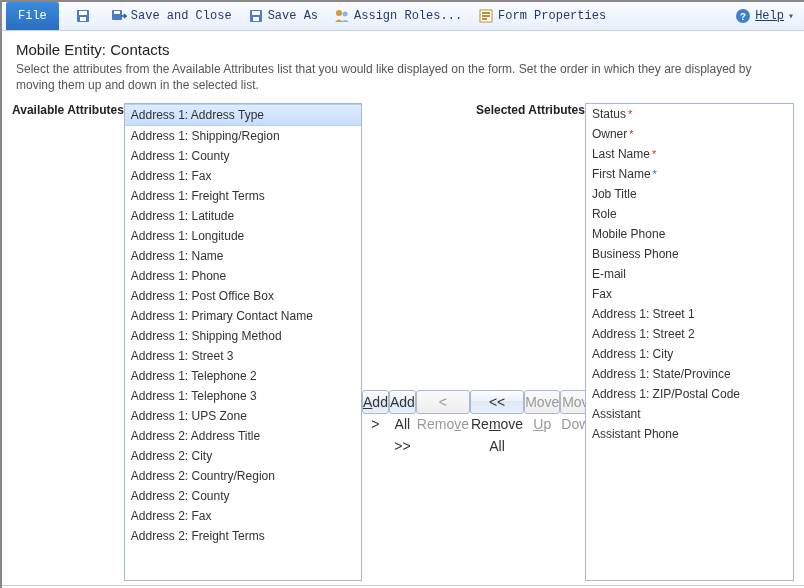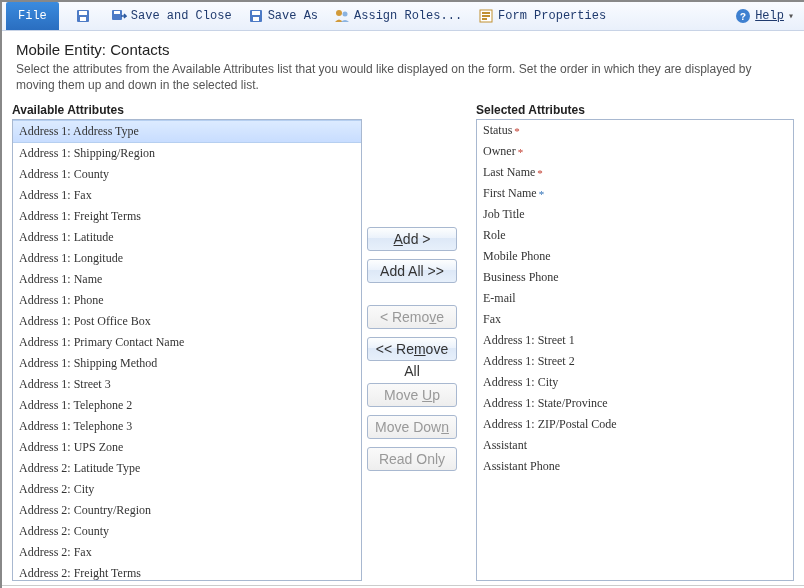--- a/index.html
+++ b/index.html
@@ -78,21 +78,21 @@
   }
   
   .main {
     display: flex;
     padding: 6px 10px 4px 10px;
     height: calc(100% - 28px - 60px - 10px);
     box-sizing: border-box;
   }
   .col {
     display: flex;
-    flex-direction: column;
+    flex-direction: row;
   }
   .left { width: 350px; }
   .mid { width: 100px; align-items: center; justify-content: flex-start; padding-top: 120px; }
   .right { flex: 1; padding-left: 14px; }
   .col-title {
     font-weight: bold;
     font-size: 12px;
     margin-bottom: 2px;
     color: #222;
   }
@@ -102,21 +102,20 @@
     overflow-y: scroll;
     background: #fff;
     position: relative;
   }
   .listbox .item {
     padding: 3px 6px;
     cursor: pointer;
     white-space: nowrap;
     display:flex;
     align-items:center;
-    font-family:Liberation Serif, serif;
   }
   .listbox .item.selected {
     background: linear-gradient(to bottom,#dcebff,#c8ddff);
     border-top:1px solid #b6cff0;
     border-bottom:1px solid #b6cff0;
   }
   .req {
     color:#c0392b;
     font-size:11px;
     vertical-align: super;
@@ -230,21 +229,21 @@
         <div class="item">Address 1: Longitude</div>
         <div class="item">Address 1: Name</div>
         <div class="item">Address 1: Phone</div>
         <div class="item">Address 1: Post Office Box</div>
         <div class="item">Address 1: Primary Contact Name</div>
         <div class="item">Address 1: Shipping Method</div>
         <div class="item">Address 1: Street 3</div>
         <div class="item">Address 1: Telephone 2</div>
         <div class="item">Address 1: Telephone 3</div>
         <div class="item">Address 1: UPS Zone</div>
-        <div class="item">Address 2: Latitude Type</div>
+        <div class="item">Address 2: Address Title</div>
         <div class="item">Address 2: City</div>
         <div class="item">Address 2: Country/Region</div>
         <div class="item">Address 2: County</div>
         <div class="item">Address 2: Fax</div>
         <div class="item">Address 2: Freight Terms</div>
       </div>
   </div>
 
   <div class="col mid">
     <button class="form-btn"><u>A</u><span>dd &gt;</span></button>

